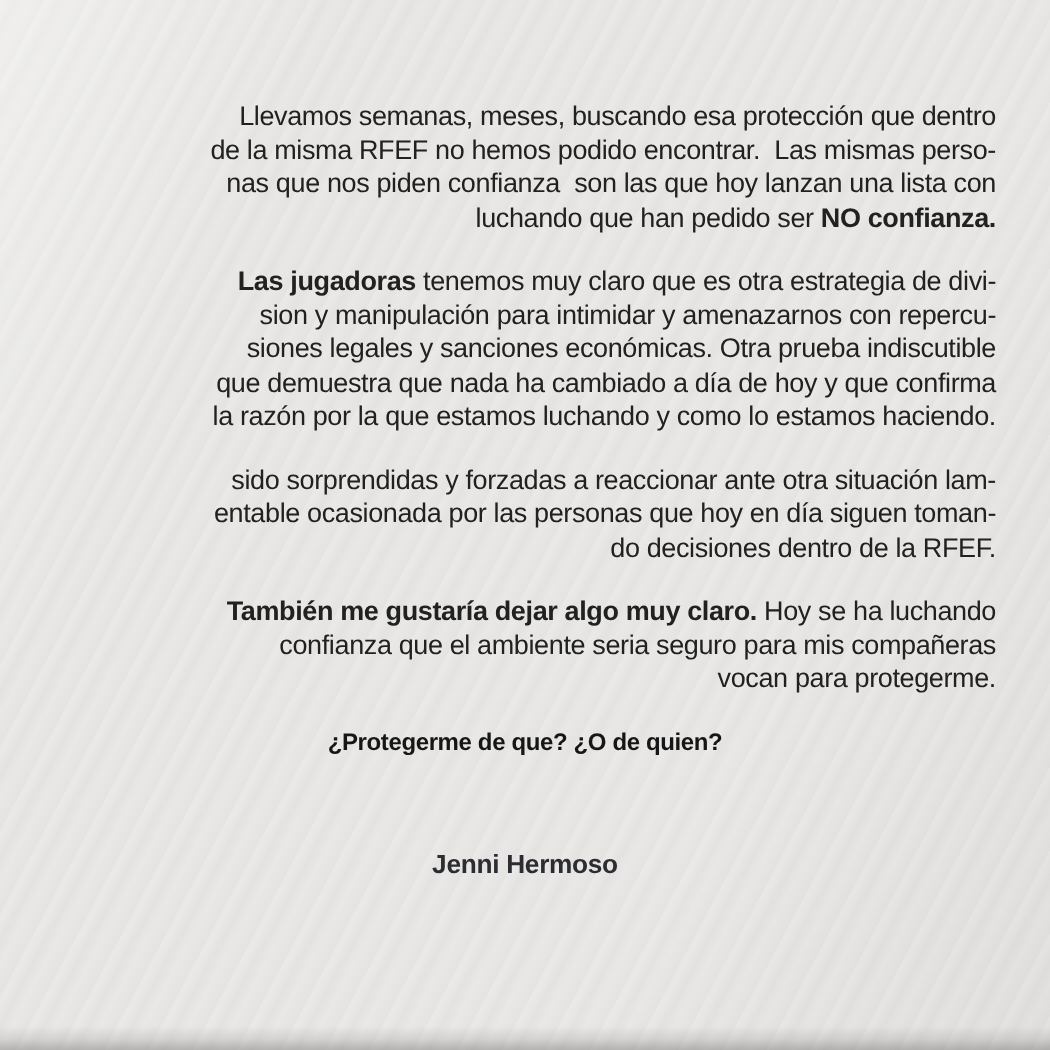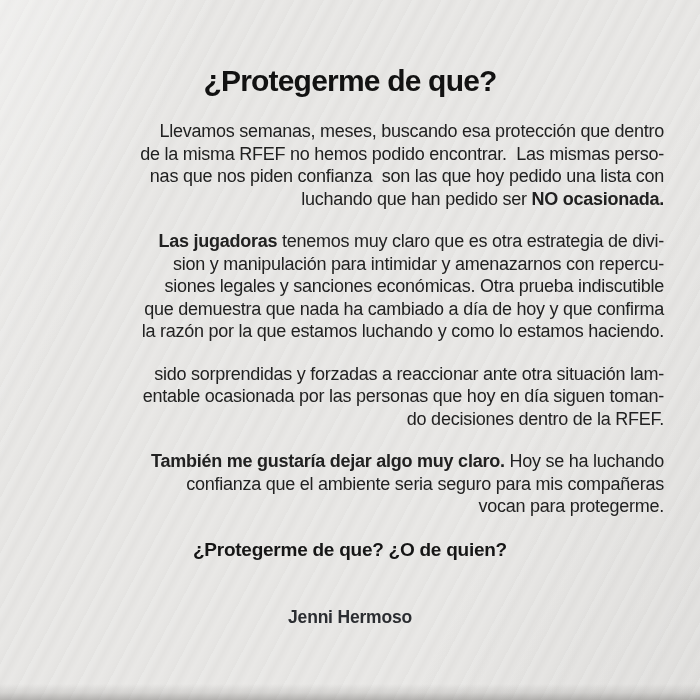--- a/index.html
+++ b/index.html
@@ -63,48 +63,47 @@
   }
   .line {
     display: block;
     white-space: pre;   
   }
   .seg-bold {
     font-weight: 700;
   }
   .closing {
     margin: 16px;
-    font-size: 19px;
+    font-size: 16px;
     line-height: 23px;
     font-weight: 700;
     letter-spacing: -0.25px;
     color: #161616;
   }
   .signature {
-    margin-top: 45px;
+    margin-top: 58px;
     font-size: 17.5px;
     line-height: 22px;
     font-weight: 700;
     letter-spacing: -0.2px;
     color: #2b2d31;
   }
 </style>
 </head>
 <body>
 
 <div class="page">
   <div class="content">
-    <h1 class="title">¿Protegerme de que?</h1>
 
     <div id="statement-body">
         <p class="para">
           <span class="line"><span class="seg">Llevamos semanas, meses, buscando esa protección que dentro</span></span>
           <span class="line"><span class="seg">de la misma RFEF no hemos podido encontrar.  Las mismas perso-</span></span>
-          <span class="line"><span class="seg">nas que nos piden confianza  son las que hoy pedido una lista con</span></span>
-          <span class="line"><span class="seg">luchando que han pedido ser </span><span class="seg-bold">NO ocasionada.</span></span>
+          <span class="line"><span class="seg">nas que nos piden confianza  son las que hoy lanzan una lista con</span></span>
+          <span class="line"><span class="seg">luchando que han pedido ser </span><span class="seg-bold">NO confianza.</span></span>
         </p>
         <p class="para">
           <span class="line"><span class="seg-bold">Las jugadoras</span><span class="seg"> tenemos muy claro que es otra estrategia de divi-</span></span>
           <span class="line"><span class="seg">sion y manipulación para intimidar y amenazarnos con repercu-</span></span>
           <span class="line"><span class="seg">siones legales y sanciones económicas. Otra prueba indiscutible</span></span>
           <span class="line"><span class="seg">que demuestra que nada ha cambiado a día de hoy y que confirma</span></span>
           <span class="line"><span class="seg">la razón por la que estamos luchando y como lo estamos haciendo.</span></span>
         </p>
         <p class="para">
           <span class="line"><span class="seg">sido sorprendidas y forzadas a reaccionar ante otra situación lam-</span></span>

